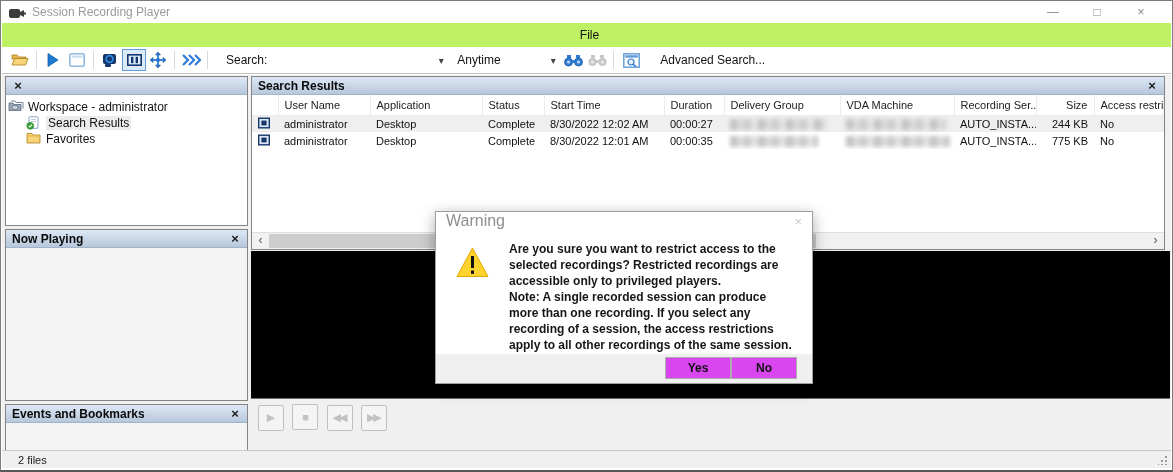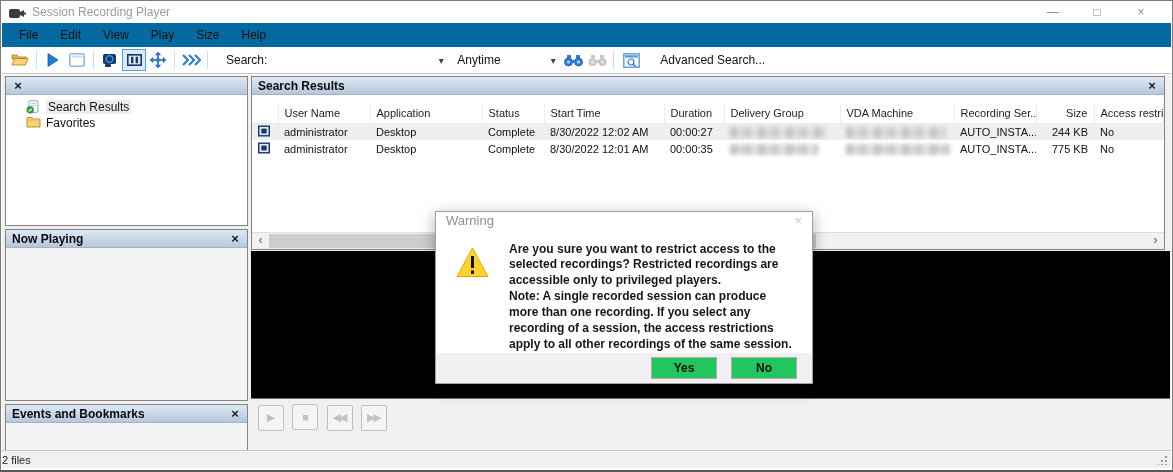--- a/index.html
+++ b/index.html
@@ -9,21 +9,21 @@
   .window { position:absolute; inset:0; border:1px solid #7b7b7b; border-bottom:2px solid #585858; background:#fff; }
 
   
   .titlebar { position:absolute; left:1px; right:1px; top:0; height:22px; background:#fff; display:flex; align-items:center; }
   .titlebar .appicon { margin-left:7px; width:17px; height:13px; display:inline-block; }
   .titlebar .title { margin-left:6px; font-size:12px; color:#9a9a9a; }
   .wincontrols { position:absolute; right:8px; top:0; height:22px; display:flex; }
   .wincontrols .wbtn { width:44px; height:22px; text-align:center; line-height:22px; font-size:12px; color:#8a8a8a; }
 
   
-  .menubar { position:absolute; left:1px; right:1px; top:22px; height:24px; background:#0369a1; display:flex; align-items:center; padding-left:6px; }
+  .menubar { position:absolute; left:1px; right:1px; top:22px; height:24px; background:#bef264; display:flex; align-items:center; padding-left:6px;flex-direction:column; }
   .menubar .mitem { font-size:12px; color:#101010; padding:0 11px; line-height:24px; }
 
   
   .toolbar { position:absolute; left:1px; right:1px; top:46px; height:27px; background:#fff; border-bottom:1px solid #c2c2c2; display:flex; align-items:center; padding-left:6px; }
   .tbtn { height:22px; min-width:24px; display:flex; align-items:center; justify-content:center; border:1px solid transparent; }
   .tbtn.active { border:1px solid #5f9bd5; background:#dcebf9; }
   .tsep { width:1px; height:18px; background:#d9d9d9; margin:0 4px; }
   .search-label { font-size:12px; color:#111; margin:0 6px 0 14px; }
   .search-input { border:none; outline:none; width:160px; height:20px; font-size:12px; font-family:"Liberation Sans",sans-serif; }
   .combo-arrow { font-size:10px; color:#444; width:16px; text-align:center; }
@@ -47,21 +47,21 @@
 
   .tree { padding:4px 2px; }
   .tree-item { display:flex; align-items:center; height:16px; font-size:12px; color:#111; }
   .tree-item .ticon { width:16px; height:14px; margin-right:4px; display:inline-flex; }
   .tree-item.child { padding-left:18px; }
   .tree-item .tlabel.sel { background:#ececec; padding:0 2px; }
 
   
   .sr-panel { left:249px; top:1px; right:6px; height:174px; display:flex; flex-direction:column; }
   .sr-table-wrap { flex:1; overflow:hidden; background:#fff; }
-  table.sr { border-collapse:collapse; table-layout:fixed; width:100%;margin-top:8px; }
+  table.sr { border-collapse:collapse; table-layout:fixed; width:100%; }
   table.sr th { font-size:11px; font-weight:normal; color:#1c1c1c; text-align:left; padding:3px 6px; border-right:1px solid #ececec; border-bottom:1px solid #ececec; height:20px; white-space:nowrap; overflow:hidden; }
   table.sr td { font-size:11px; color:#101010; padding:1px 6px; height:17px; white-space:nowrap; overflow:hidden; }
   table.sr tr.sel td { background:#efefef; }
   .cell-right { text-align:right !important; }
   .rowicon { width:12px; height:12px; display:inline-block; }
   .blurblock { display:inline-block; height:11px; border-radius:1px;
      background:repeating-linear-gradient(90deg,#c3c3c3 0 7px,#dadada 7px 14px,#cbcbcb 14px 21px,#e2e2e2 21px 28px);
      filter:blur(2px); vertical-align:middle; }
 
   .hscroll { height:17px; background:#f1f1f1; border-top:1px solid #dfdfdf; position:relative; }
@@ -69,39 +69,39 @@
   .hs-left { left:0; } .hs-right { right:0; }
   .hs-thumb { position:absolute; left:17px; top:1px; height:14px; width:60%; background:#cdcdcd; }
 
   
   .video { position:absolute; left:249px; top:176px; right:1px; height:147px; background:#000; }
   .controls { position:absolute; left:249px; top:323px; right:1px; height:53px; background:#f0f0f0; border-top:1px solid #6f6f6f; border-bottom:1px solid #6f6f6f; padding:5px 0 0 7px; }
   .pbtn { display:inline-flex; align-items:center; justify-content:center; width:26px; height:26px; background:#f4f4f4; border:1px solid #c0c0c0; border-radius:2px; margin-right:4px; color:#c2c2c2; font-size:11px; letter-spacing:-2px; padding-right:2px; }
 
   
   .statusbar { position:absolute; left:1px; right:1px; bottom:2px; height:18px; background:#f0f0f0; border-top:1px solid #c9c9c9; display:flex; align-items:center; }
-  .statusbar .stext { font-size:11px; color:#1a1a1a; padding-left:0; }
+  .statusbar .stext { font-size:11px; color:#1a1a1a; padding-left:16px; }
   .grip { position:absolute; right:3px; bottom:3px; width:10px; height:10px;
           background:radial-gradient(circle 1px at 8px 2px,#9a9a9a 99%,transparent),
                      radial-gradient(circle 1px at 8px 6px,#9a9a9a 99%,transparent),
                      radial-gradient(circle 1px at 4px 6px,#9a9a9a 99%,transparent),
                      radial-gradient(circle 1px at 8px 10px,#9a9a9a 99%,transparent),
                      radial-gradient(circle 1px at 4px 10px,#9a9a9a 99%,transparent),
                      radial-gradient(circle 1px at 0px 10px,#9a9a9a 99%,transparent); }
 
   
   .dialog { position:absolute; left:434px; top:210px; width:378px; height:173px; background:#fff; border:1px solid #9e9e9e; box-shadow:0 4px 14px rgba(0,0,0,.35); z-index:50; display:flex; flex-direction:column; }
   .dlg-title { height:27px; display:flex; align-items:center; padding:0 10px; }
-  .dlg-title .dtext { flex:1; font-size:13px; color:#8f8f8f; }
+  .dlg-title .dtext { flex:1; font-size:16px; color:#8f8f8f; }
   .dlg-title .dclose { font-size:13px; color:#c9c9c9; }
   .dlg-body { flex:1; display:flex; padding:12px 14px 0 20px; }
   .dlg-body .warnicon { width:33px; height:31px; margin:5px 20px 0 0; flex-shrink:0; }
   .dlg-msg { font-size:12px; font-weight:600; color:#161616; line-height:1.33; white-space:pre-line; }
   .dlg-footer { height:46px; background:#f0f0f0; display:flex; align-items:center; justify-content:flex-end; padding-right:15px; }
-  .dlg-btn { width:66px; height:22px; background:#22c55e; border:1px solid #adadad; font-size:12px; font-weight:600; color:#111; text-align:center; line-height:20px; margin-left:14px; }
+  .dlg-btn { width:66px; height:22px; background:#d946ef; border:1px solid #adadad; font-size:12px; font-weight:600; color:#111; text-align:center; line-height:20px; }
 </style>
 </head>
 <body>
 
 <div class="window">
 
   <div class="titlebar">
     <span class="appicon">
       <svg width="17" height="13" viewBox="0 0 17 13">
           <rect x="0" y="2" width="11" height="9" rx="2" fill="#3c3c3c"></rect>
@@ -239,20 +239,30 @@
     </div>
   </div>
 
   <div class="content">
 
     <div class="panel ws-panel">
       <div class="panel-header">
         <span class="pclose">×</span>
       </div>
       <div class="tree">
+        <div class="tree-item">
+          <span class="ticon">
+            <svg width="16" height="13" viewBox="0 0 16 13">
+                <path d="M1 3 h4 l1 1.5 H13 v6 H1z" fill="#9aa7b8" stroke="#5d6b7d" stroke-width="0.8"></path>
+                <path d="M3 1 h4 l1 1.5 H15 v6" fill="none" stroke="#5d6b7d" stroke-width="0.8"></path>
+                <ellipse cx="7" cy="7.5" rx="3" ry="2" fill="#cfd8e2" stroke="#5d6b7d" stroke-width="0.7"></ellipse>
+              </svg>
+          </span>
+          <span class="tlabel">Workspace - administrator</span>
+        </div>
         <div class="tree-item child">
           <span class="ticon">
             <svg width="14" height="14" viewBox="0 0 14 14">
                 <rect x="3" y="0.8" width="9" height="11.5" rx="1" fill="#fff" stroke="#7d9bc0" stroke-width="0.9"></rect>
                 <line x1="5" y1="3.5" x2="10" y2="3.5" stroke="#aebfd4" stroke-width="0.8"></line>
                 <line x1="5" y1="5.5" x2="10" y2="5.5" stroke="#aebfd4" stroke-width="0.8"></line>
                 <circle cx="4.2" cy="9.8" r="3.4" fill="#35a435" stroke="#1d7a1d" stroke-width="0.6"></circle>
                 <polyline points="2.6,9.8 3.8,11 6,8.6" fill="none" stroke="#fff" stroke-width="1.1"></polyline>
               </svg>
           </span>

